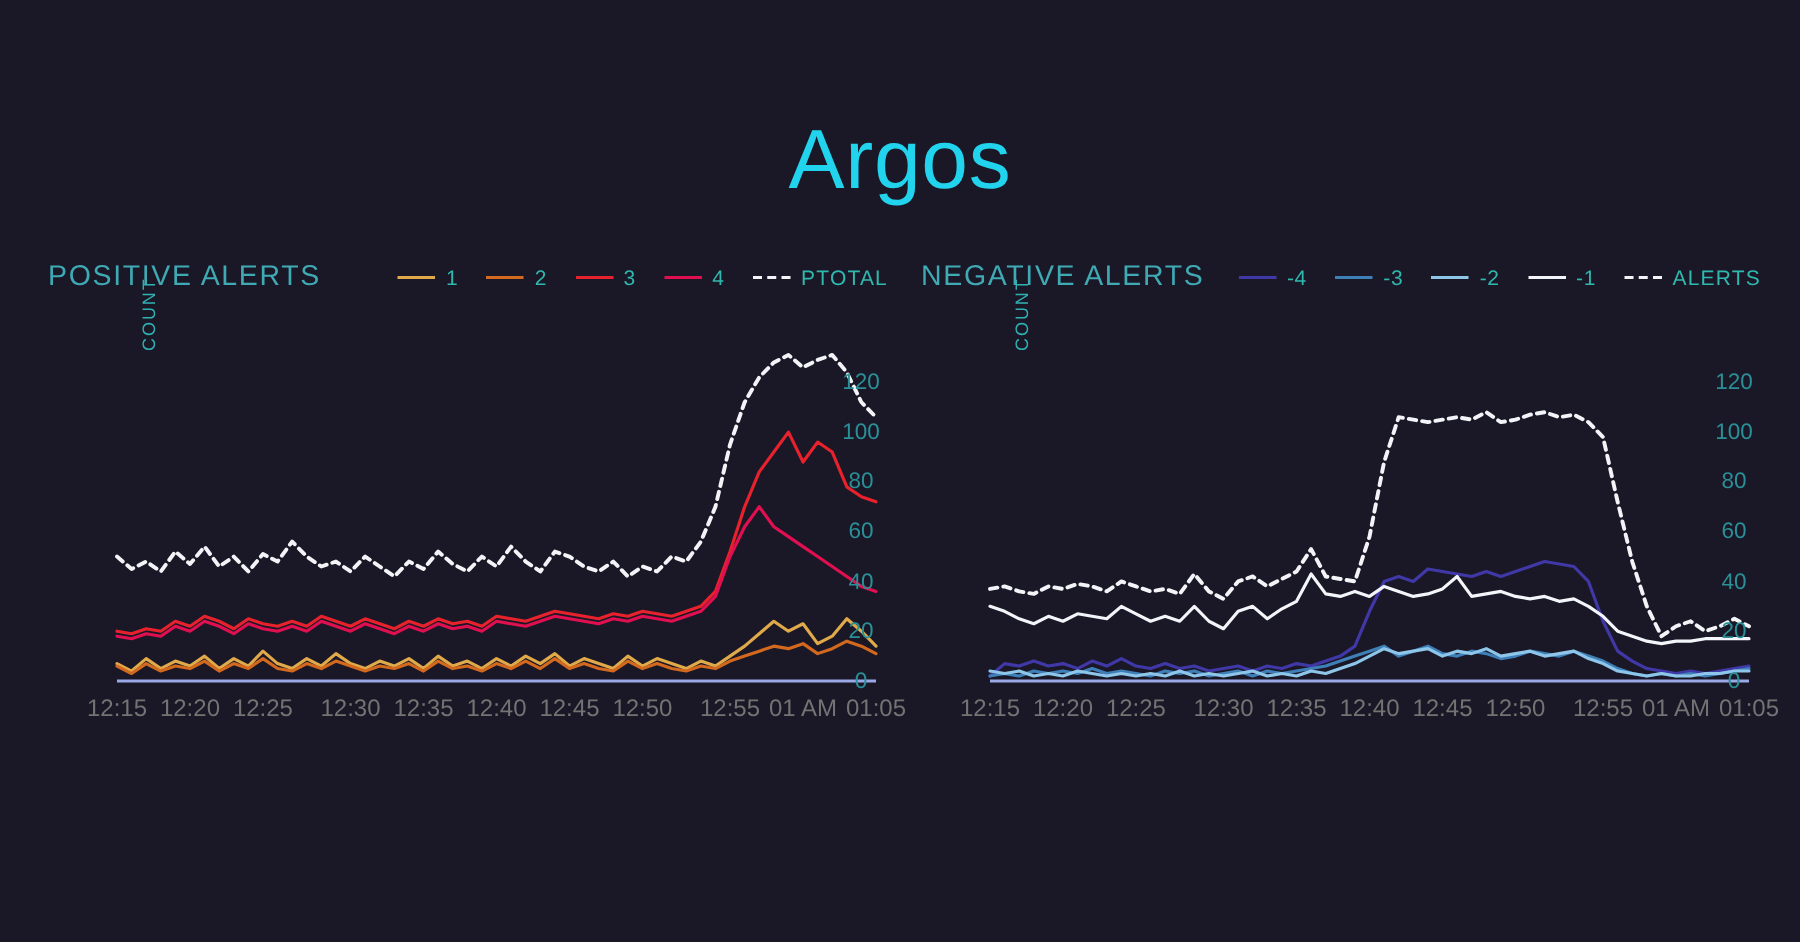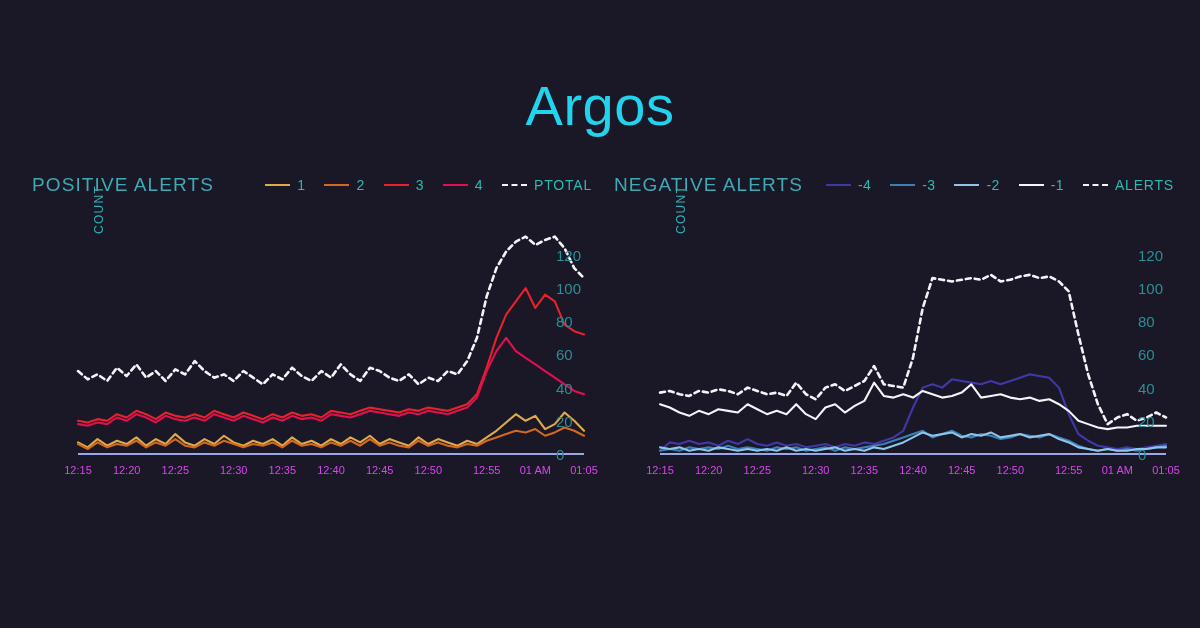--- a/index.html
+++ b/index.html
@@ -53,26 +53,26 @@
   .axis-label-count{
     position:absolute;
     font-size:12px;letter-spacing:1.3px;
     color:#2fb1b4;
     transform:rotate(-90deg);
     transform-origin:left top;
     white-space:nowrap;
   }
   .tick-y{
     position:absolute;right:0;
-    font-size:15px;color:#2a8f96;text-align:left;
+    font-size:15px;color:#2a8f96;text-align:center;
     transform:translateY(-50%);
   }
   .tick-x{
     position:absolute;
-    font-size:11px;color:#d946ef;
+    font-size:16px;color:#737373;
     transform:translateX(-50%);
     white-space:nowrap;
   }
 </style>
 </head>
 <body>
 
 <div class="dashboard">
 
   <div class="title">Argos</div>

